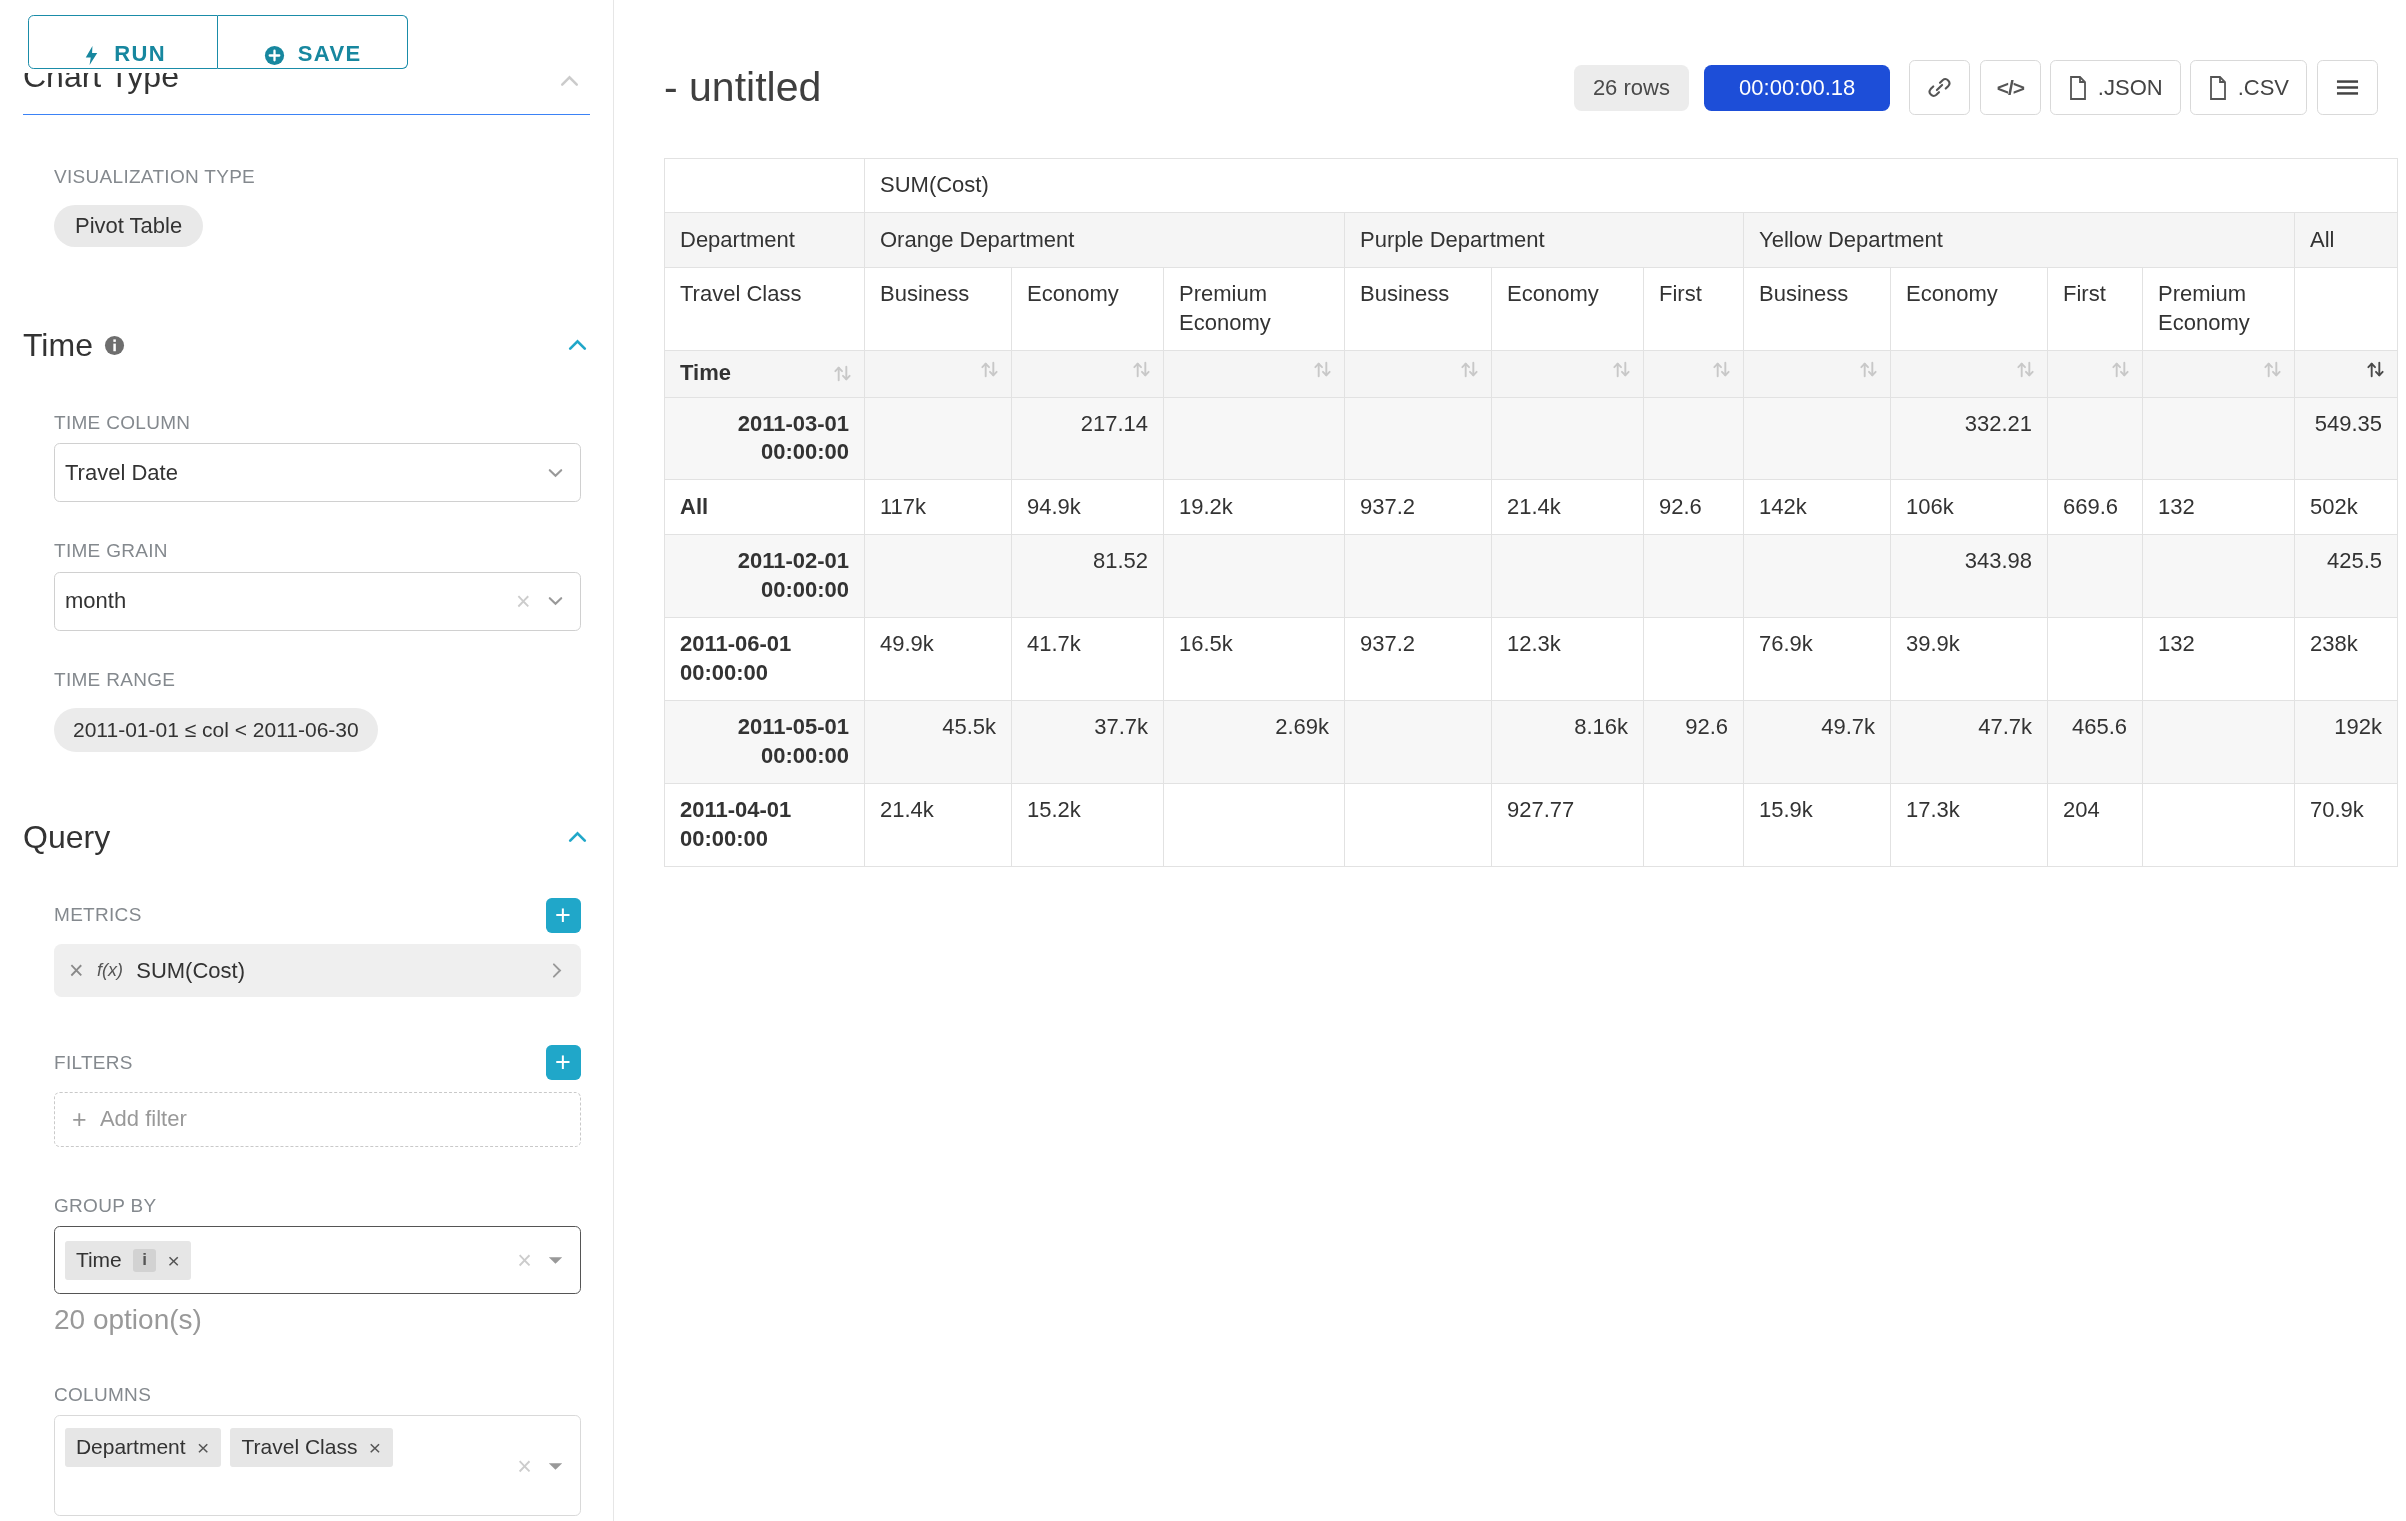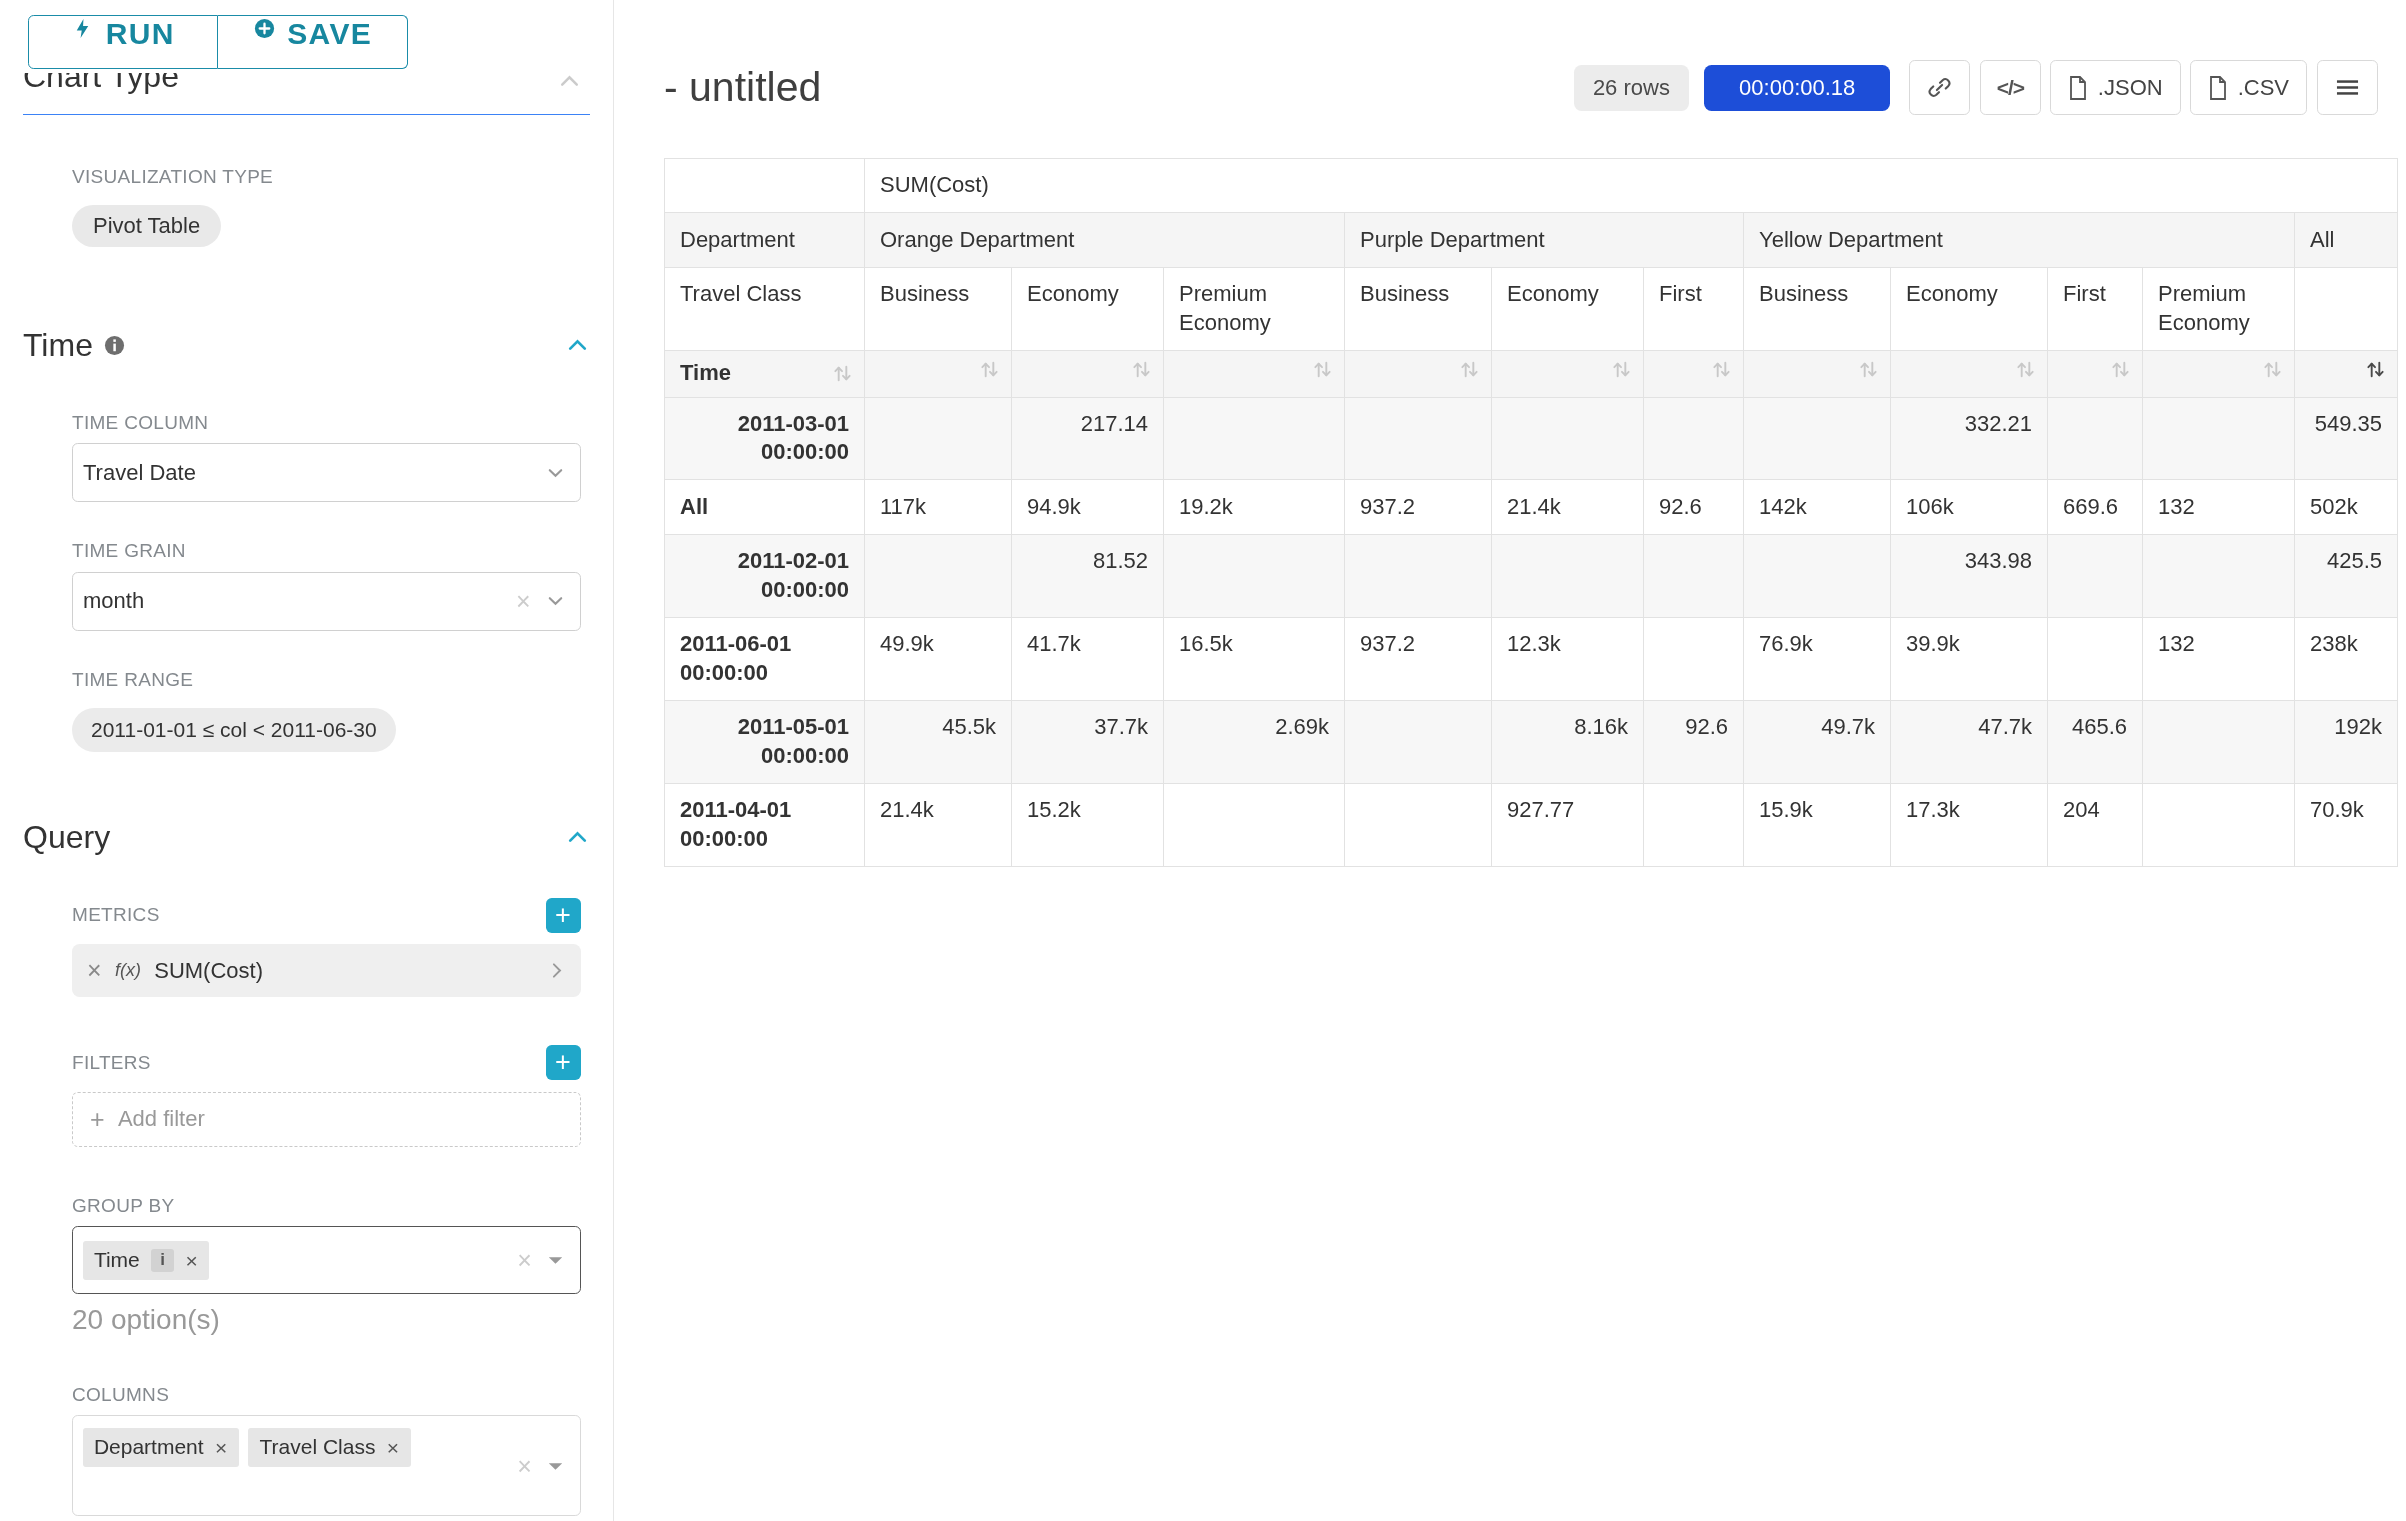--- a/index.html
+++ b/index.html
@@ -15,33 +15,33 @@
   
   .sidebar {
     width:614px; min-width:614px; height:100%;
     border-right:1px solid #e6e6e6;
     padding:15px 23px 0 23px;
     overflow:hidden; position:relative;
     background:#fff;
   }
   .btn-group { display:flex; width:380px; margin-left:4.8px; height:54px; }
   .btn {
-    flex:1; display:flex; align-items:flex-start; justify-content:center; gap:11.4px;
+    flex:1; display:flex; align-items:flex-end; justify-content:center; gap:11.4px;
     background:#fff; border:1px solid #1a8ca8; color:#17879f;
-    font-size:30px; font-weight:700; letter-spacing:1.4px; cursor:pointer;
+    font-size:22px; font-weight:700; letter-spacing:1.4px; cursor:pointer;
     font-family:"Liberation Sans", sans-serif;
   }
   .btn.run { border-radius:5.7px 0 0 5.7px; }
   .btn.save { border-radius:0 5.7px 5.7px 0; border-left:none; }
 
   .clipped { height:42px; overflow:hidden; border-bottom:1px solid #3b82f6; position:relative; margin-top:3.8px; }
   .clipped h2 { font-size:32px; font-weight:500; color:#333; margin:-15px 0 0 0; white-space:nowrap; }
   .clip-chev { position:absolute; right:7.6px; top:-3.8px; opacity:.5; }
 
-  .indent { margin-left:49px; margin-right:9.5px; }
+  .indent { margin-left:31px; margin-right:9.5px; }
   .ctl-label {
     font-size:19px; color:#84898e; letter-spacing:0.3px; font-weight:500;
     margin-bottom:9.5px;
   }
   .label-row { display:flex; align-items:center; justify-content:space-between; margin-bottom:11.4px; }
   .label-row .ctl-label { margin-bottom:0; }
 
   .viz-pill {
     display:inline-flex; align-items:center; height:42px; padding:0 21px;
     background:#e9e9e9; border-radius:21px; font-size:22px; color:#333; cursor:pointer;

